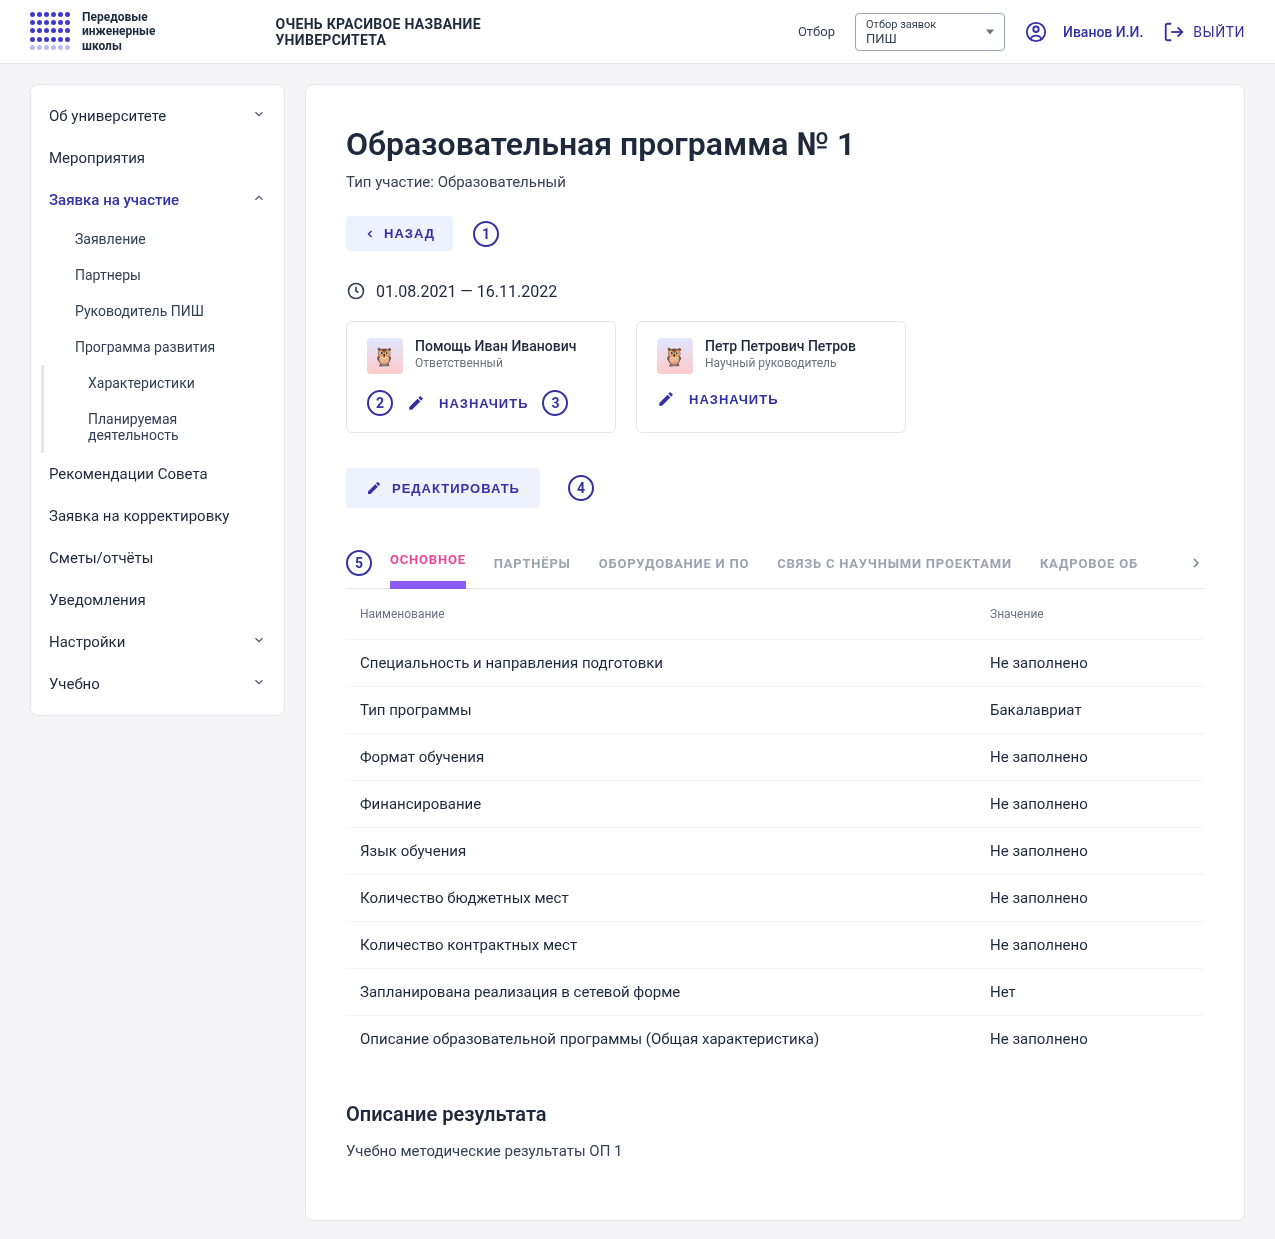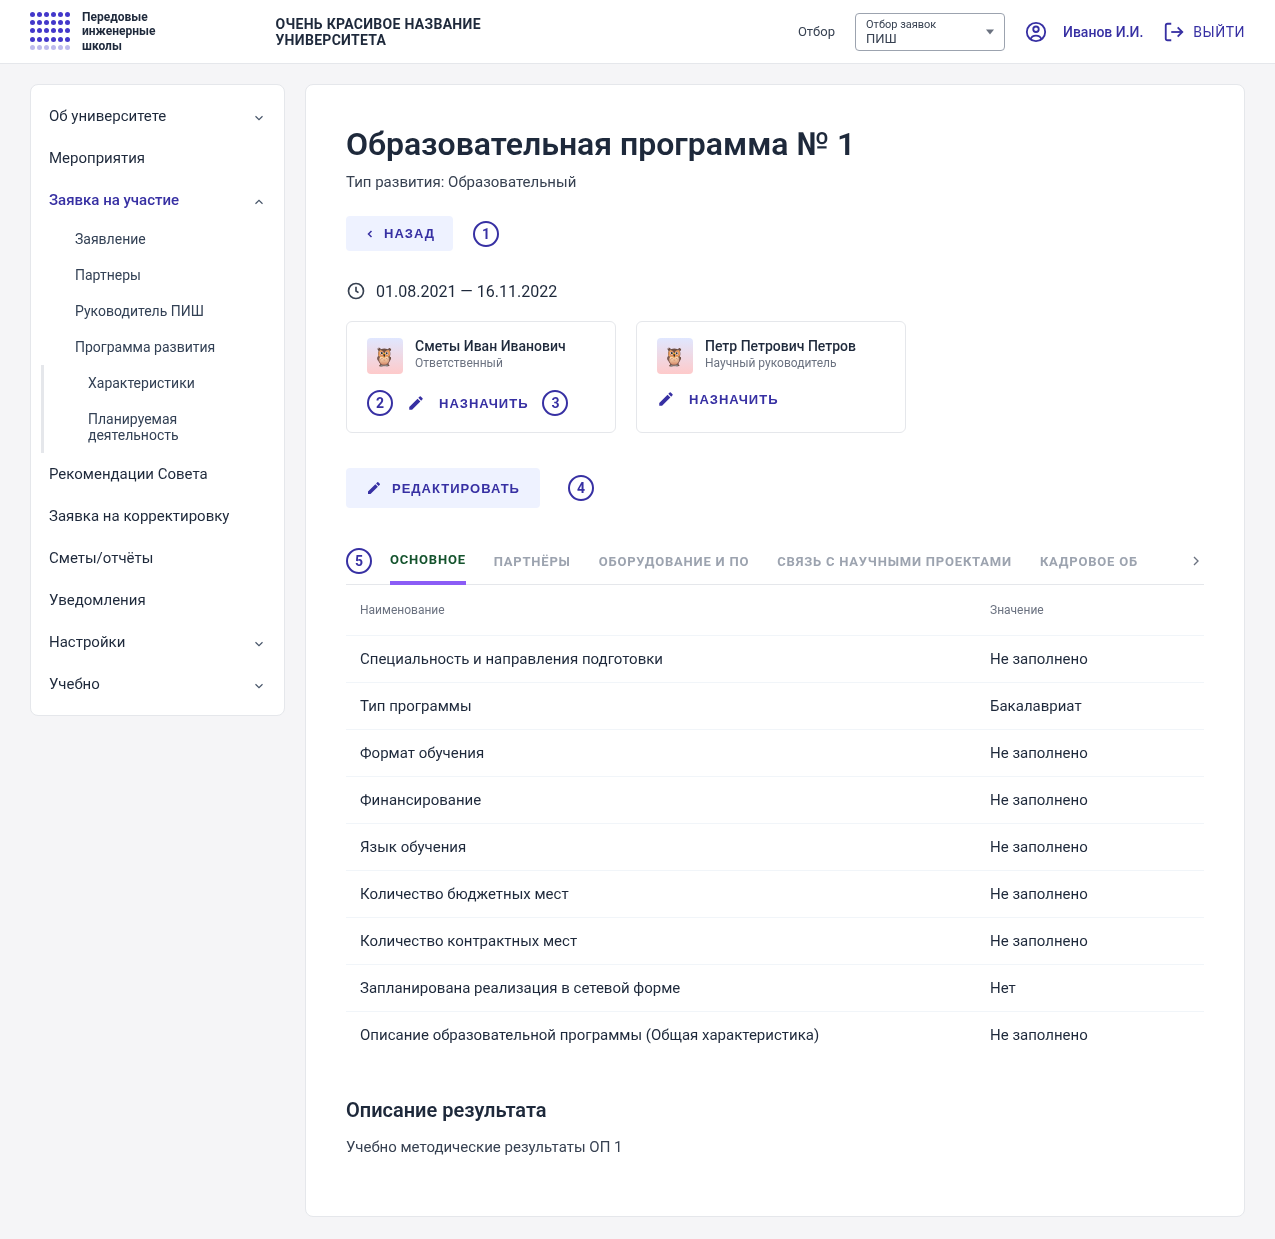--- a/index.html
+++ b/index.html
@@ -46,21 +46,21 @@
     
     
     .layout { display:flex; gap:20px; padding:20px 30px; align-items:flex-start;}
     
     
     .sidebar {
       width:255px; background:#fff; border-radius:8px; border:1px solid #e5e7eb;
       padding:10px 0; flex-shrink:0;
     }
     .sidebar-item {
-      display:flex; justify-content:space-between; align-items:flex-end;
+      display:flex; justify-content:space-between; align-items:flex-start;
       padding:12px 18px; font-size:15px; color:#1e293b; cursor:pointer;
     }
     .sidebar-item.active-parent { color:#3730a3; font-weight:500;}
     .sidebar-sub {
       padding:10px 18px 10px 44px; font-size:14px; color:#334155; cursor:pointer;
     }
     .sidebar-sub.indented { border-left:3px solid #e5e7eb; margin-left:10px; padding-left:44px;}
     .chevron { width:14px; height:14px; }
     
     
@@ -103,21 +103,21 @@
     
     .edit-row { display:flex; align-items:center; gap:28px; margin-bottom:30px;}
     .edit-btn {
       display:inline-flex; align-items:center; gap:10px; background:#eef2ff;
       border:none; border-radius:4px; padding:12px 20px;
       color:#3730a3; font-weight:700; letter-spacing:1px; font-size:13px; cursor:pointer;
     }
     
     .tabs-row { display:flex; align-items:center; gap:28px; border-bottom:1px solid #e5e7eb; margin-bottom:0; position:relative;}
     .tab { padding:14px 0; font-size:13px; font-weight:700; letter-spacing:0.8px; color:#9ca3af; cursor:pointer; white-space:nowrap;}
-    .tab.active { color:#14532d; border-bottom:4px solid #8b5cf6; margin-bottom:-1px;}
+    .tab.active { color:#ec4899; border-bottom:8px solid #8b5cf6; margin-bottom:-1px;}
     .tabs-scroll { margin-left:auto; color:#6b7280; cursor:pointer;}
     
     .table { margin-top:0;}
     .table-header { display:flex; padding:18px 14px; font-size:12px; color:#6b7280;}
     .col-name { flex:1;}
     .col-value { width:200px;}
     .table-row {
       display:flex; padding:14px; border-top:1px solid #f1f5f9; font-size:15px; color:#1e293b;
     }
     
@@ -237,21 +237,21 @@
       <div class="sidebar-item">
         <span>Учебно</span>
         <svg viewBox="0 0 24 24" class="chevron">
           <path d="M6 9l6 6 6-6" fill="none" stroke="#475569" stroke-width="2"></path>
         </svg>
       </div>
     </div>
 
   <div class="main">
     <h1 class="page-title">Образовательная программа № 1</h1>
-    <div class="subtitle">Тип развития: Образовательный</div>
+    <div class="subtitle">Тип участие: Образовательный</div>
 
     <div class="back-row">
       <button class="back-btn">
         <svg width="12" height="12" viewBox="0 0 24 24" fill="none" stroke="#3730a3" stroke-width="3">
             <path d="M15 18l-6-6 6-6"></path>
           </svg>
         <span>НАЗАД</span>
       </button>
       <span class="badge-circle">1</span>
     </div>
@@ -262,21 +262,21 @@
           <path d="M12 7v5l3 2"></path>
         </svg>
       <span>01.08.2021 — 16.11.2022</span>
     </div>
 
     <div class="person-cards" id="person-cards">
         <div class="person-card">
     <div class="person-top">
       <div class="avatar">🦉</div>
       <div>
-        <div class="person-name">Сметы Иван Иванович</div>
+        <div class="person-name">Помощь Иван Иванович</div>
         <div class="person-role">Ответственный</div>
       </div>
     </div>
     <div class="person-actions">
       <span class="badge-circle">2</span>
       <svg class="edit-icon" viewBox="0 0 24 24" fill="#3730a3">
               <path d="M3 17.25V21h3.75L17.81 9.94l-3.75-3.75L3 17.25zM20.71 7.04a1 1 0 000-1.41l-2.34-2.34a1 1 0 00-1.41 0l-1.83 1.83 3.75 3.75 1.83-1.83z"></path>
             </svg>
       <button class="assign-btn">НАЗНАЧИТЬ</button>
       <span class="badge-circle">3</span>

